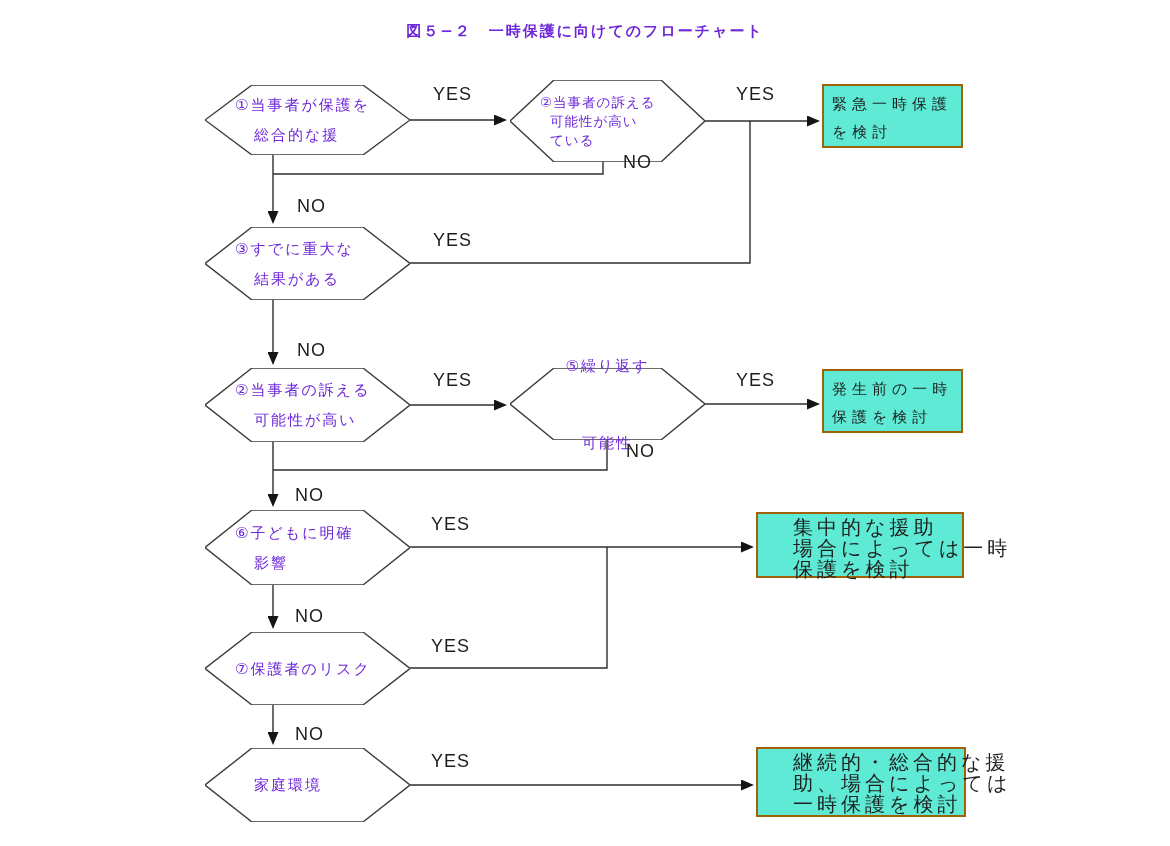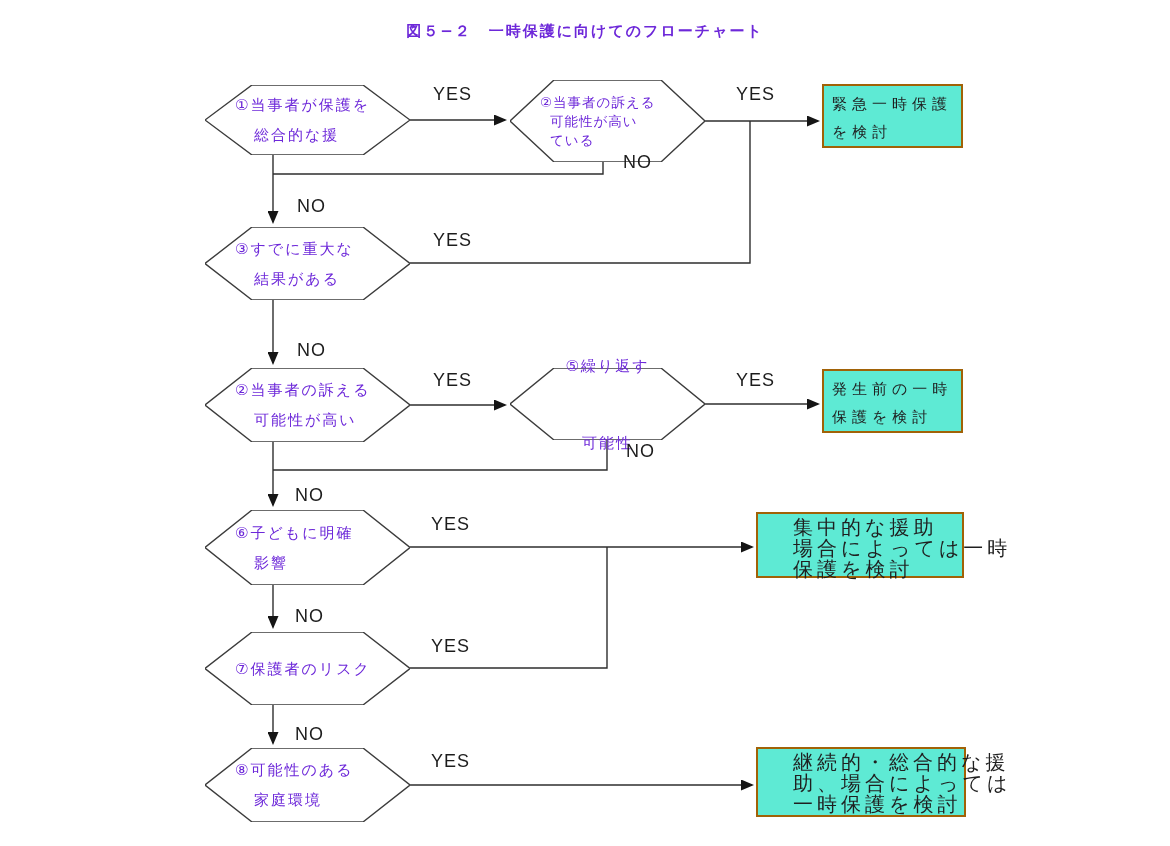--- a/index.html
+++ b/index.html
@@ -139,21 +139,20 @@
     <div class="node-text">
       <div class="nline">⑦保護者のリスク</div>
     </div>
   </div>
 
   <div class="node" style="left:205px;top:748px;width:205px;height:74px">
     <svg class="hex" viewBox="0 0 205 74" preserveAspectRatio="none">
       <polygon points="0,37 47,0 158,0 205,37 158,74 47,74" fill="#fff" stroke="#3c3c3c" stroke-width="1.4"></polygon>
     </svg>
     <div class="node-text">
-      <div class="nline">⑧可能性のある</div>
       <div class="nline indent">家庭環境</div>
     </div>
   </div>
 
   <div class="outcome two" style="left:822px;top:84px;width:141px;height:64px">
     <div class="oline">緊急一時保護</div>
     <div class="oline">を検討</div>
   </div>
 
   <div class="outcome two" style="left:822px;top:369px;width:141px;height:64px">

